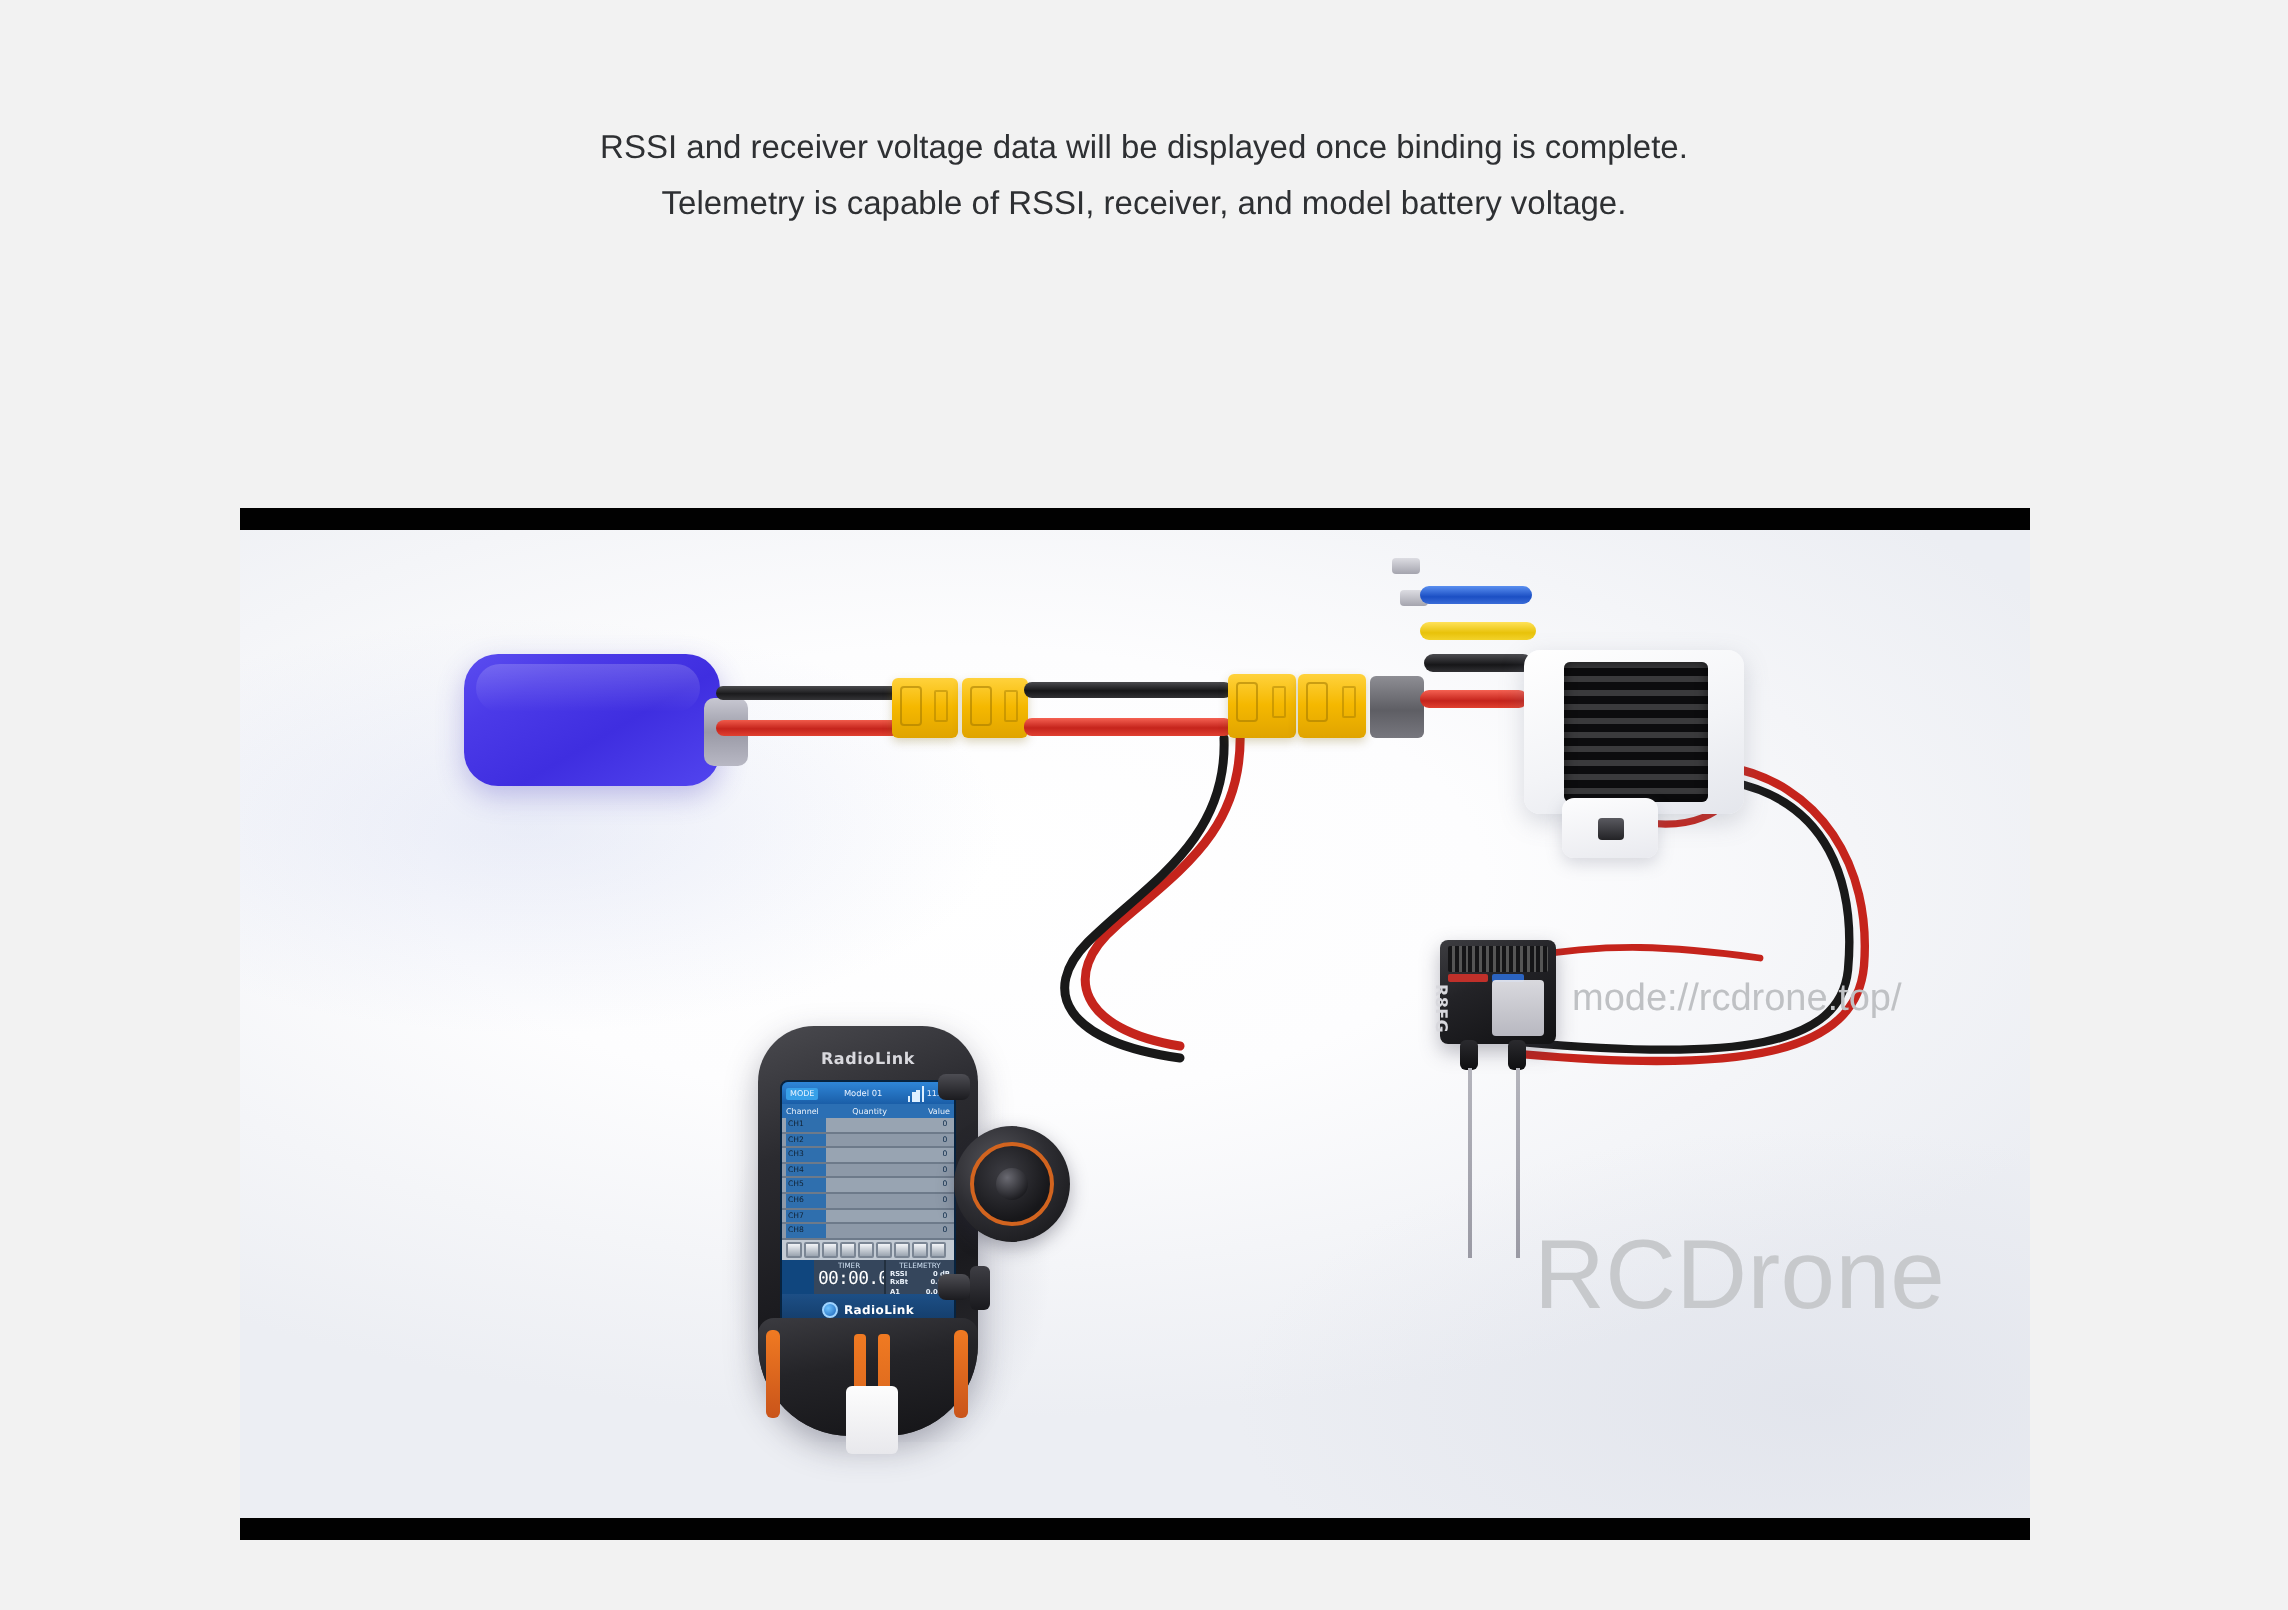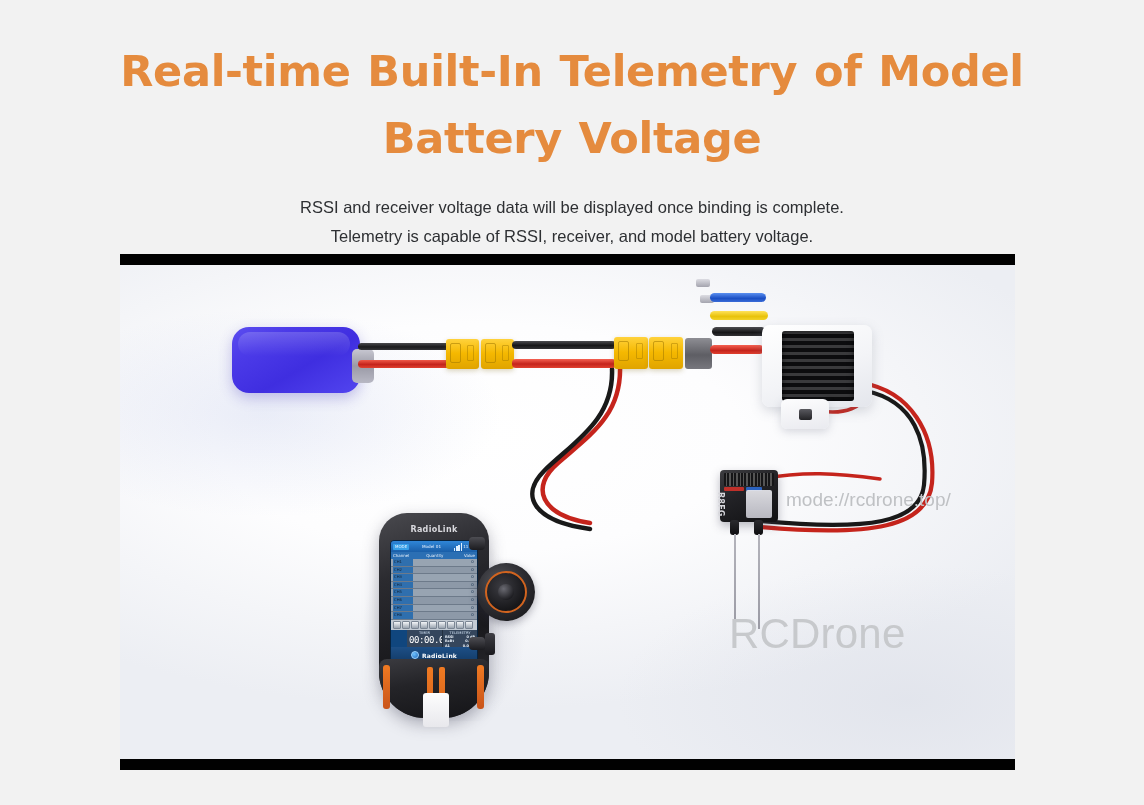--- a/index.html
+++ b/index.html
@@ -444,23 +444,23 @@
   }
   .side-strip {
     position:absolute; left:101px; top:52px; width:14px; height:128px;
     border-radius:6px;
     background: linear-gradient(180deg,#3a3a40 0%,#202024 50%,#131316 100%);
   }
 
   
   .wm-rcdrone {
     position: absolute;
-    left: 609px; top: 345px;
+    left: 647px; top: 345px;
     color: #c7c9cc;
-    font-size: 42px;
+    font-size: 49px;
     font-family: "Liberation Sans", sans-serif;
     letter-spacing: .2px;
     z-index: 35;
     pointer-events: none;
     text-align: center;
   }
   .wm-url {
     position: absolute;
     left: 786px; top: 489px;
     color: #bfc1c4;
@@ -468,21 +468,20 @@
     font-family: "Liberation Sans", sans-serif;
     z-index: 50;
     pointer-events: none;
     white-space: nowrap;
   }
 </style>
 </head>
 <body>
 
 <div class="page-header">
-  <h1 class="page-title">Real-time Built-In Telemetry of Model Battery Voltage</h1>
   <div class="subtitle-block">
     <span class="subtitle-line">RSSI and receiver voltage data will be displayed once binding is complete.</span>
     <span class="subtitle-line">Telemetry is capable of RSSI, receiver, and model battery voltage.</span>
   </div>
 </div>
 
 <div class="photo-frame">
   <div class="frame-bar top"></div>
 
   <div class="photo-stage">

